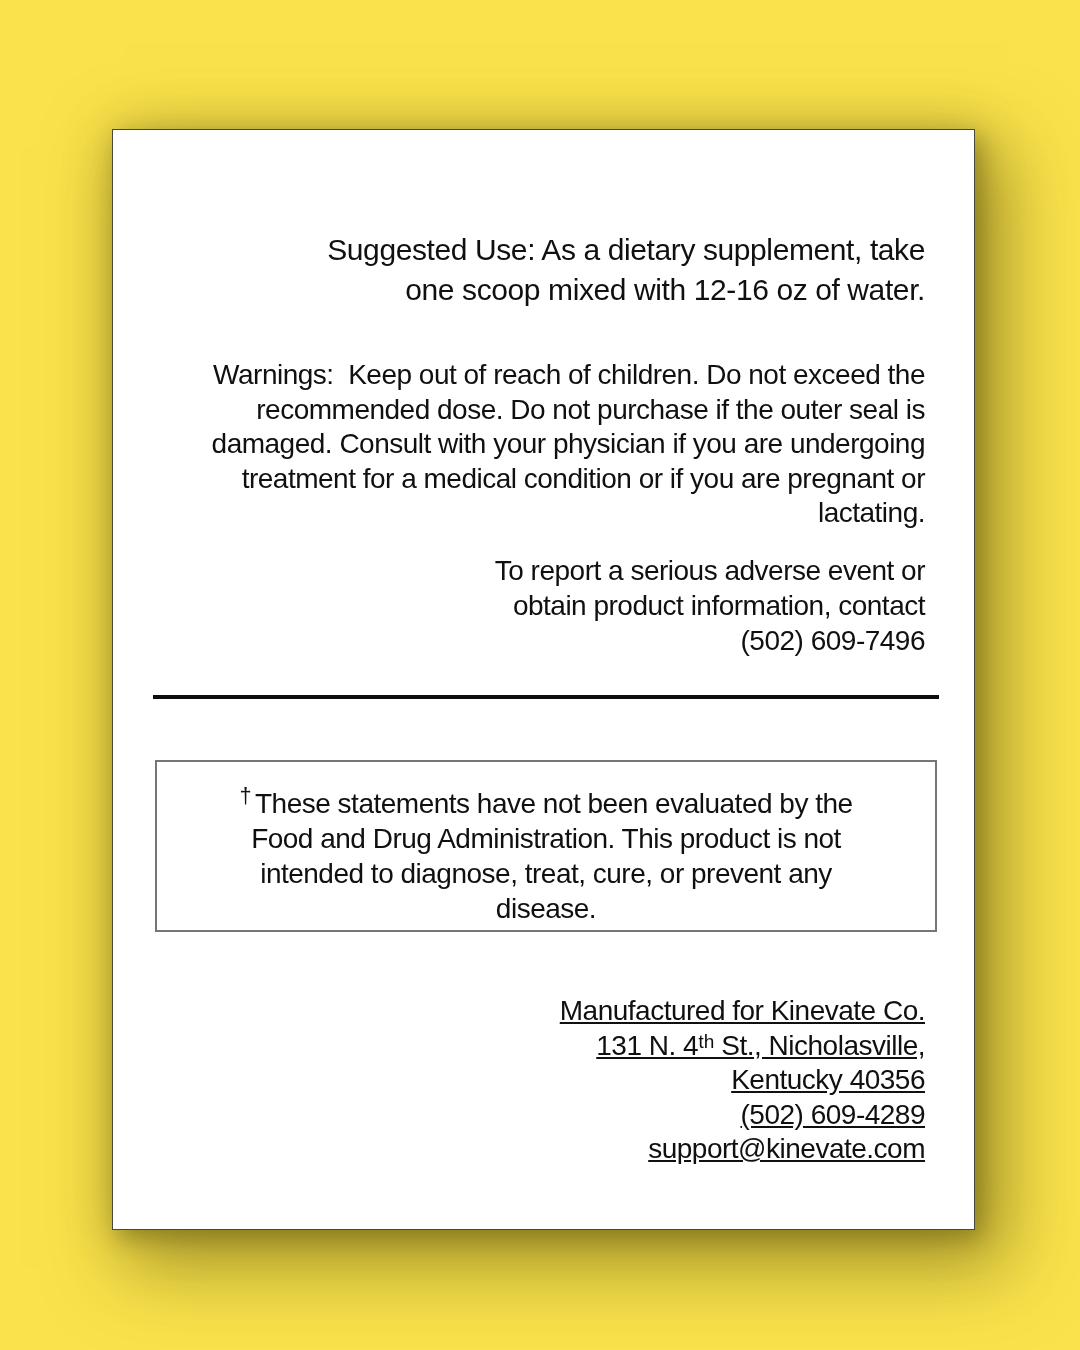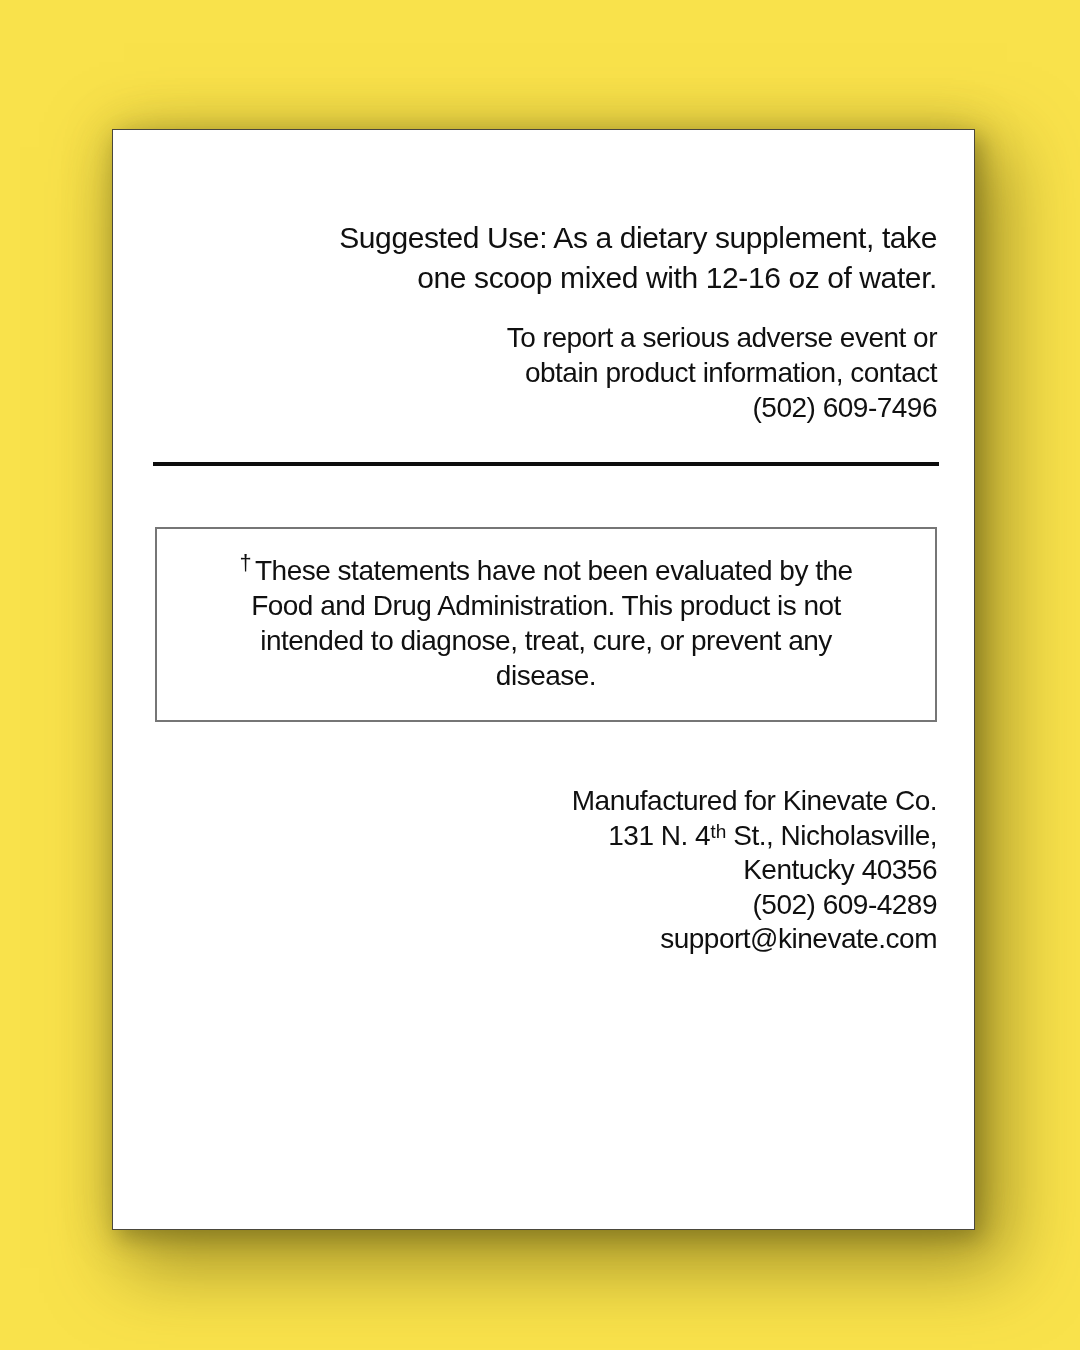--- a/index.html
+++ b/index.html
@@ -19,21 +19,21 @@
     box-sizing: border-box;
     background: #FFFFFF;
     border: 1px solid #4a473c;
     padding: 88px 37px 0 70px;
     box-shadow:
       22px 28px 70px 10px rgba(104, 92, 18, 0.55),
       6px 8px 20px rgba(70, 62, 12, 0.35),
       0 0 45px rgba(120, 108, 30, 0.25);
   }
   .block {
-    margin: 0;
+    margin: 12px;
     white-space: pre-line;
     text-align: right;
     font-size: 28px;
     line-height: 34.6px;
     letter-spacing: -0.5px;
   }
   .suggested {
     font-size: 30px;
     line-height: 40px;
     letter-spacing: -0.4px;
@@ -46,44 +46,49 @@
     width: calc(100% + 32px);
     height: 4px;
     background: #0d0d0d;
   }
   .disclaimer {
     margin-top: 61px;
     margin-left: -28px;
     width: calc(100% + 28px);
     box-sizing: border-box;
     border: 2px solid #767676;
-    padding: 24px 26px 27px 26px;
+    padding: 24px 26px 4px 26px;
     text-align: center;
     font-size: 28px;
     line-height: 35px;
     letter-spacing: -0.5px;
   }
   .disclaimer-text { white-space: pre-line; }
   .dagger {
     font-size: 0.78em;
     vertical-align: 0.45em;
     line-height: 0;
     margin-right: 4px;
   }
-  .manufacturer { margin-top: 62px; }
+  .manufacturer { margin-top: 62px; text-decoration: underline; }
 </style>
 </head>
 <body>
 
 <div class="page">
   <section class="panel">
 
     <p class="block suggested">Suggested Use: As a dietary supplement, take
 one scoop mixed with 12-16 oz of water.</p>
 
+    <p class="block warnings">Warnings:&nbsp; Keep out of reach of children. Do not exceed the
+recommended dose. Do not purchase if the outer seal is
+damaged. Consult with your physician if you are undergoing
+treatment for a medical condition or if you are pregnant or
+lactating.</p>
 
     <p class="block report">To report a serious adverse event or
 obtain product information, contact
 (502) 609-7496</p>
 
     <div class="divider"></div>
 
     <div class="disclaimer"><sup class="dagger">†</sup><span class="disclaimer-text">These statements have not been evaluated by the
 Food and Drug Administration. This product is not
 intended to diagnose, treat, cure, or prevent any

